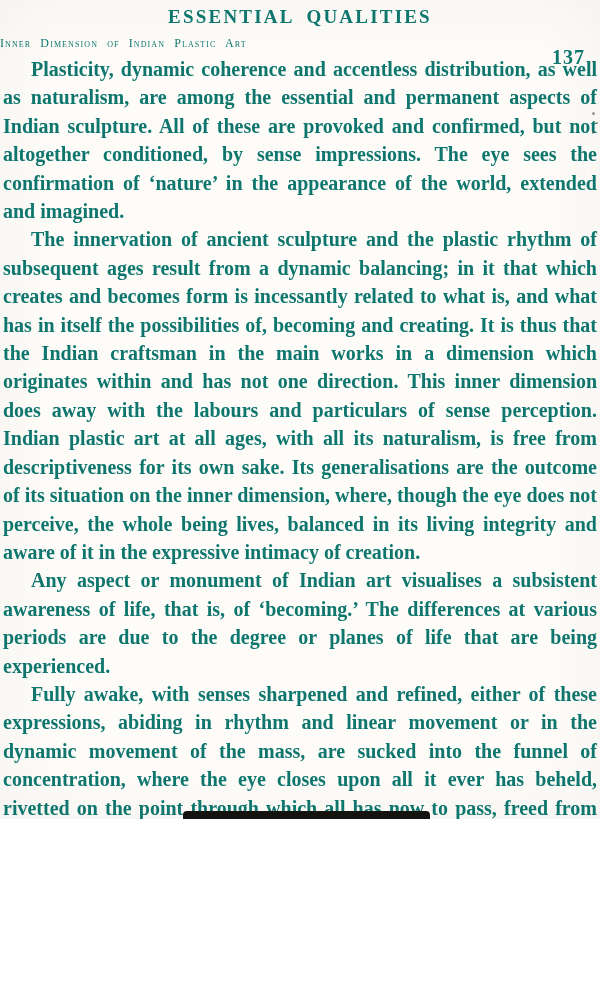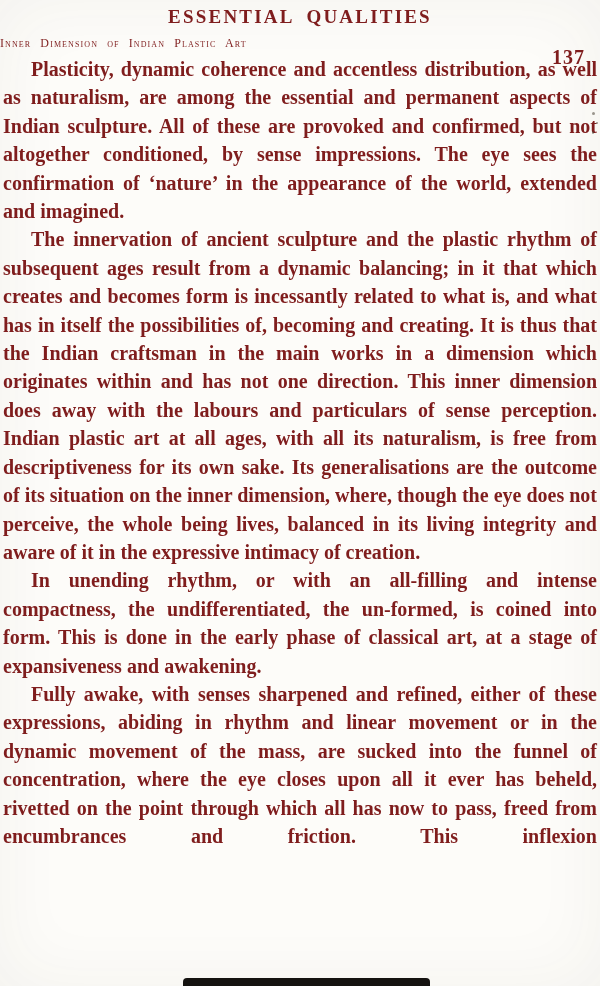--- a/index.html
+++ b/index.html
@@ -3,25 +3,25 @@
 <meta charset="utf-8">
 <style>
   html, body {
     margin: 0;
     padding: 0;
     background: #ffffff;
   }
   .page {
     position: relative;
     width: 600px;
-    height: 986px;
+    height: 819px;
     background: #fdfcf9;
     overflow: hidden;
     font-family: "Liberation Serif", serif;
-    color: #7f1d1d;
+    color: #0f766e;
     box-shadow: inset 0 0 70px rgba(60,50,30,0.05);
   }
   .running-head {
     position: relative;
     padding-top: 6px;
     text-align: center;
   }
   .head-title {
     font-size: 19px;
     font-weight: bold;
@@ -90,21 +90,21 @@
   <div class="running-head">
     <span class="head-title">ESSENTIAL QUALITIES</span>
     <span class="page-num">137</span>
   </div>
 
   <div class="section-heading">Inner Dimension of Indian Plastic Art</div>
 
   <div class="body-text">
     <p>Plasticity, dynamic coherence and accentless distribution, as well as naturalism, are among the essential and permanent aspects of Indian sculpture. All of these are provoked and confirmed, but not altogether conditioned, by sense impressions. The eye sees the confirmation of ‘nature’ in the appearance of the world, extended and imagined.</p>
     <p>The innervation of ancient sculpture and the plastic rhythm of subsequent ages result from a dynamic balancing; in it that which creates and becomes form is incessantly related to what is, and what has in itself the possibilities of, becoming and creating. It is thus that the Indian craftsman in the main works in a dimension which originates within and has not one direction. This inner dimension does away with the labours and particulars of sense perception. Indian plastic art at all ages, with all its naturalism, is free from descriptiveness for its own sake. Its generalisations are the outcome of its situation on the inner dimension, where, though the eye does not perceive, the whole being lives, balanced in its living integrity and aware of it in the expressive intimacy of creation.</p>
-    <p>In unending rhythm, or with an all-filling and intense compactness, the undifferentiated, the un-formed, is coined into form. This is done in the early phase of classical art, at a stage of expansiveness and awakening.</p>
+    <p>Any aspect or monument of Indian art visualises a subsistent awareness of life, that is, of ‘becoming.’ The differences at various periods are due to the degree or planes of life that are being experienced.</p>
     <p class="continues">Fully awake, with senses sharpened and refined, either of these expressions, abiding in rhythm and linear movement or in the dynamic movement of the mass, are sucked into the funnel of concentration, where the eye closes upon all it ever has beheld, rivetted on the point through which all has now to pass, freed from encumbrances and friction. This inflexion</p>
   </div>
 
   <div class="speck speck-1"></div>
   <div class="speck speck-2"></div>
   <div class="speck speck-3"></div>
 
   <div class="scan-bar"></div>
 
 </div>

